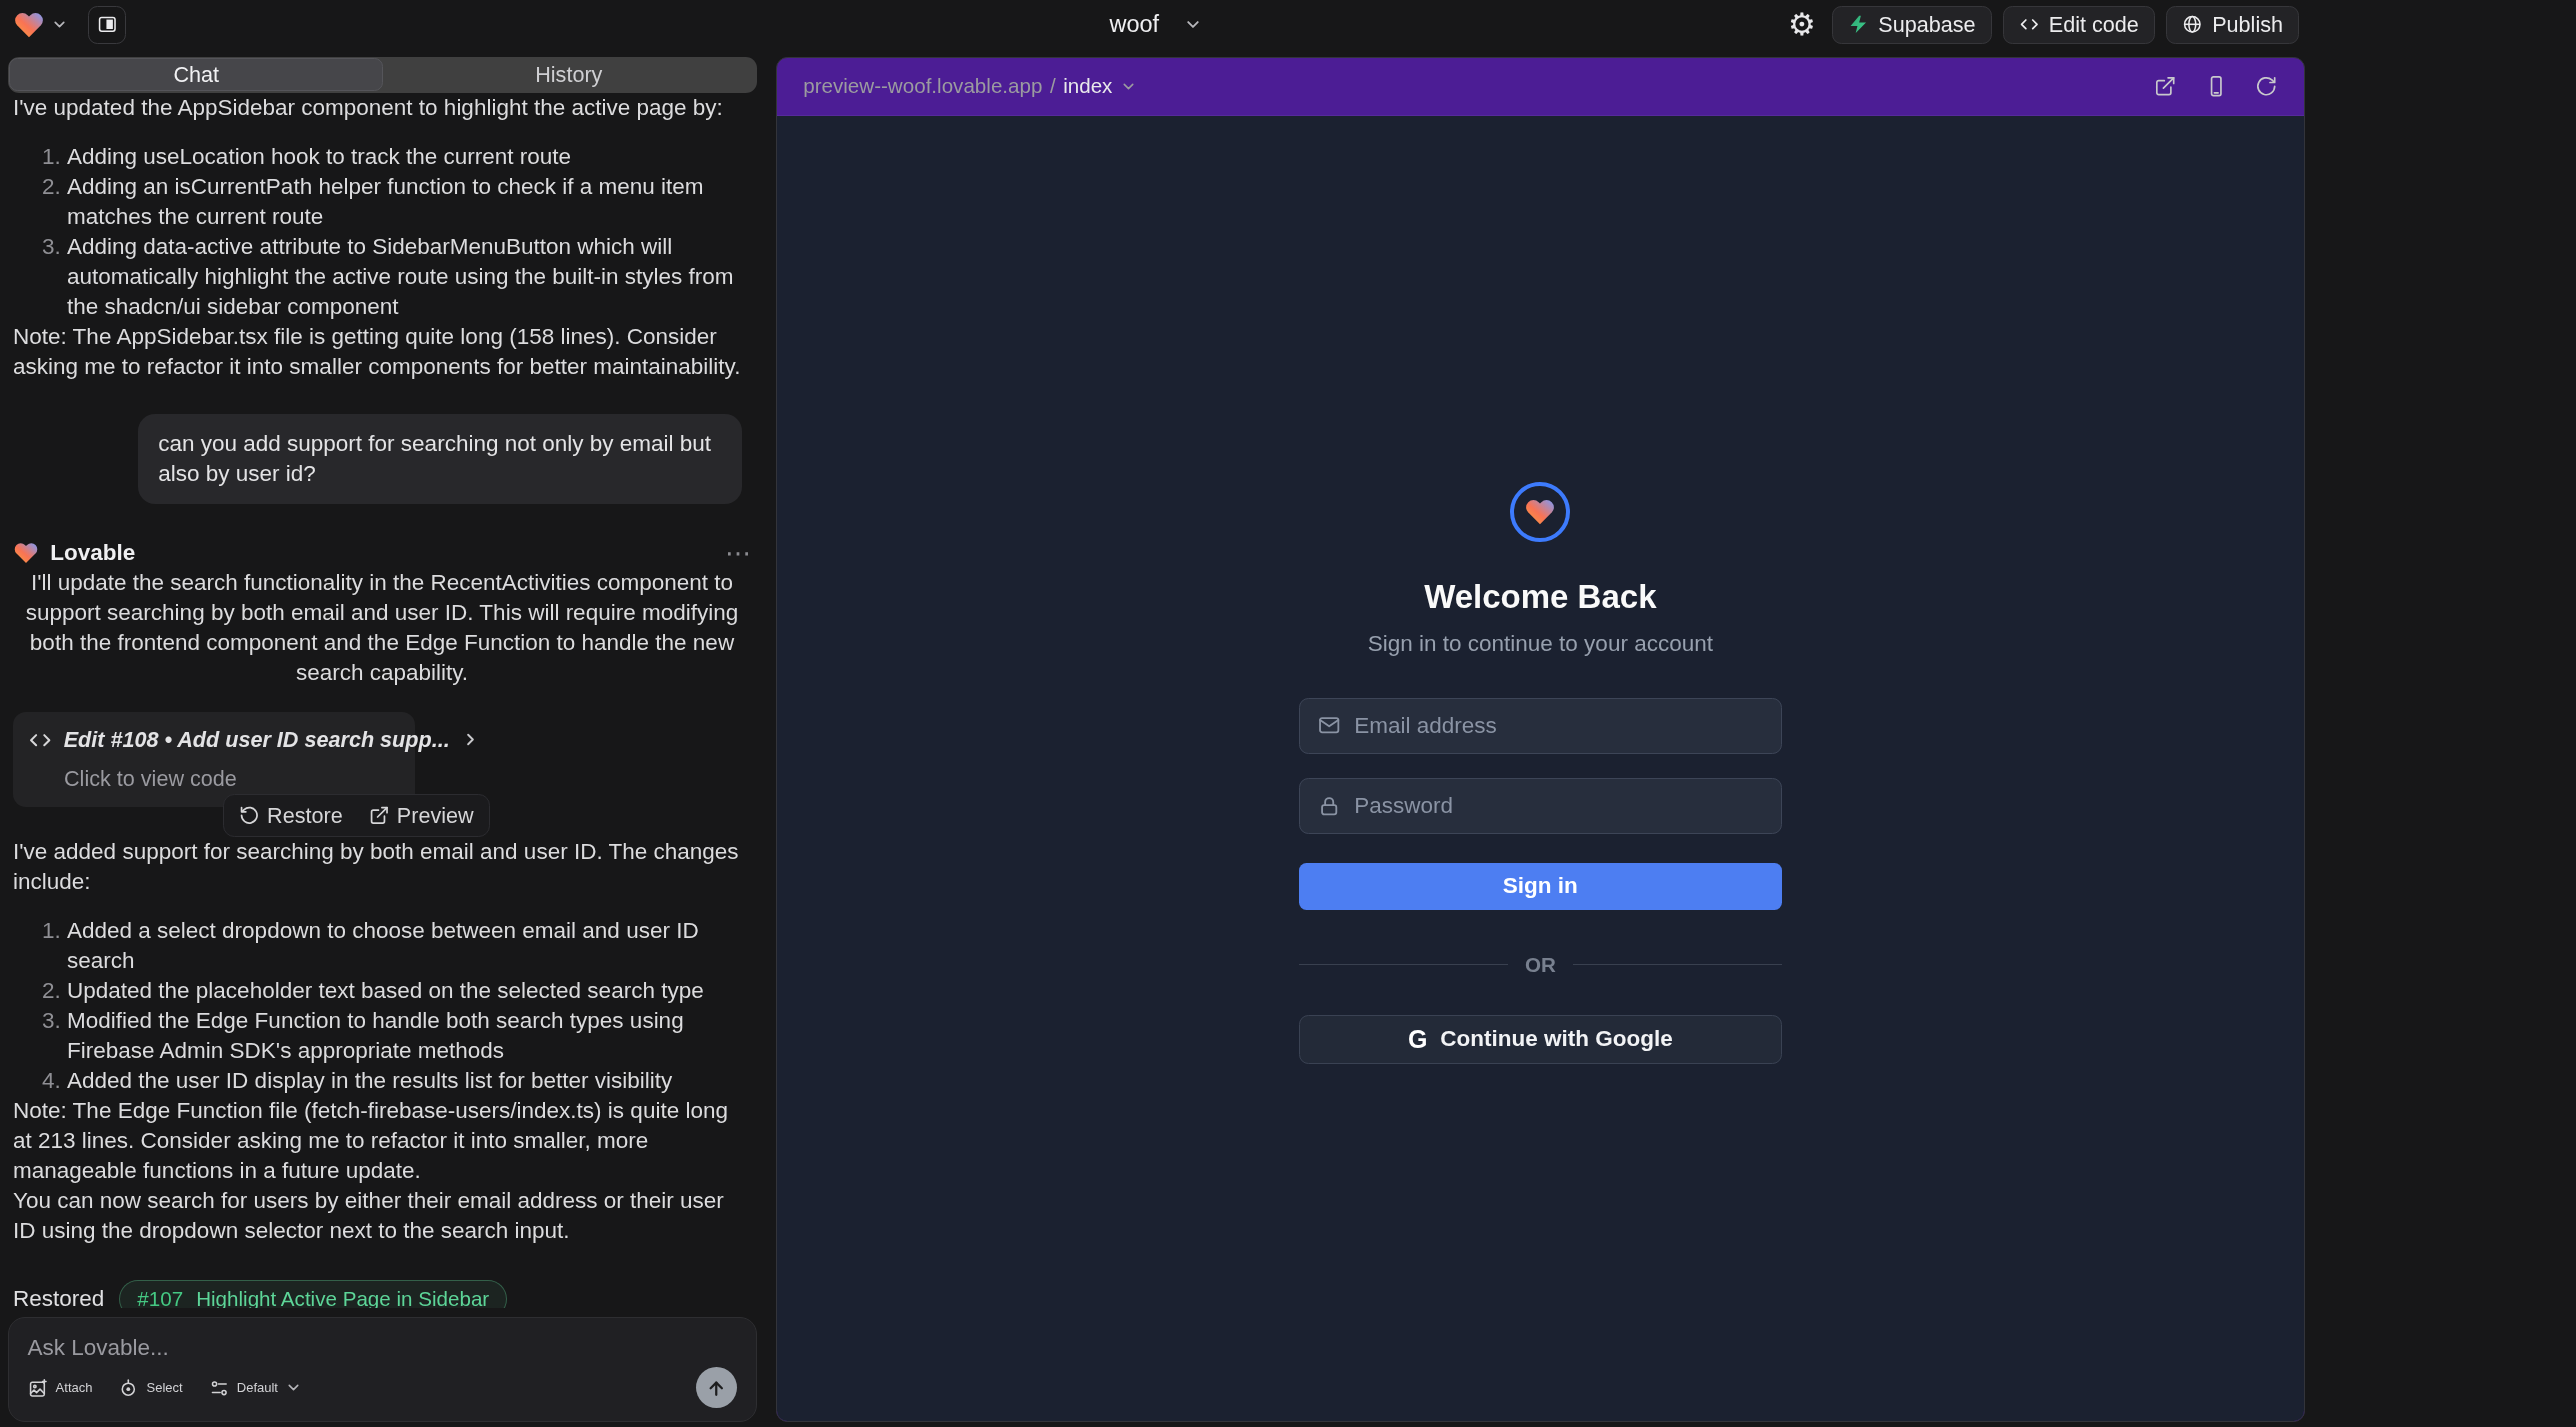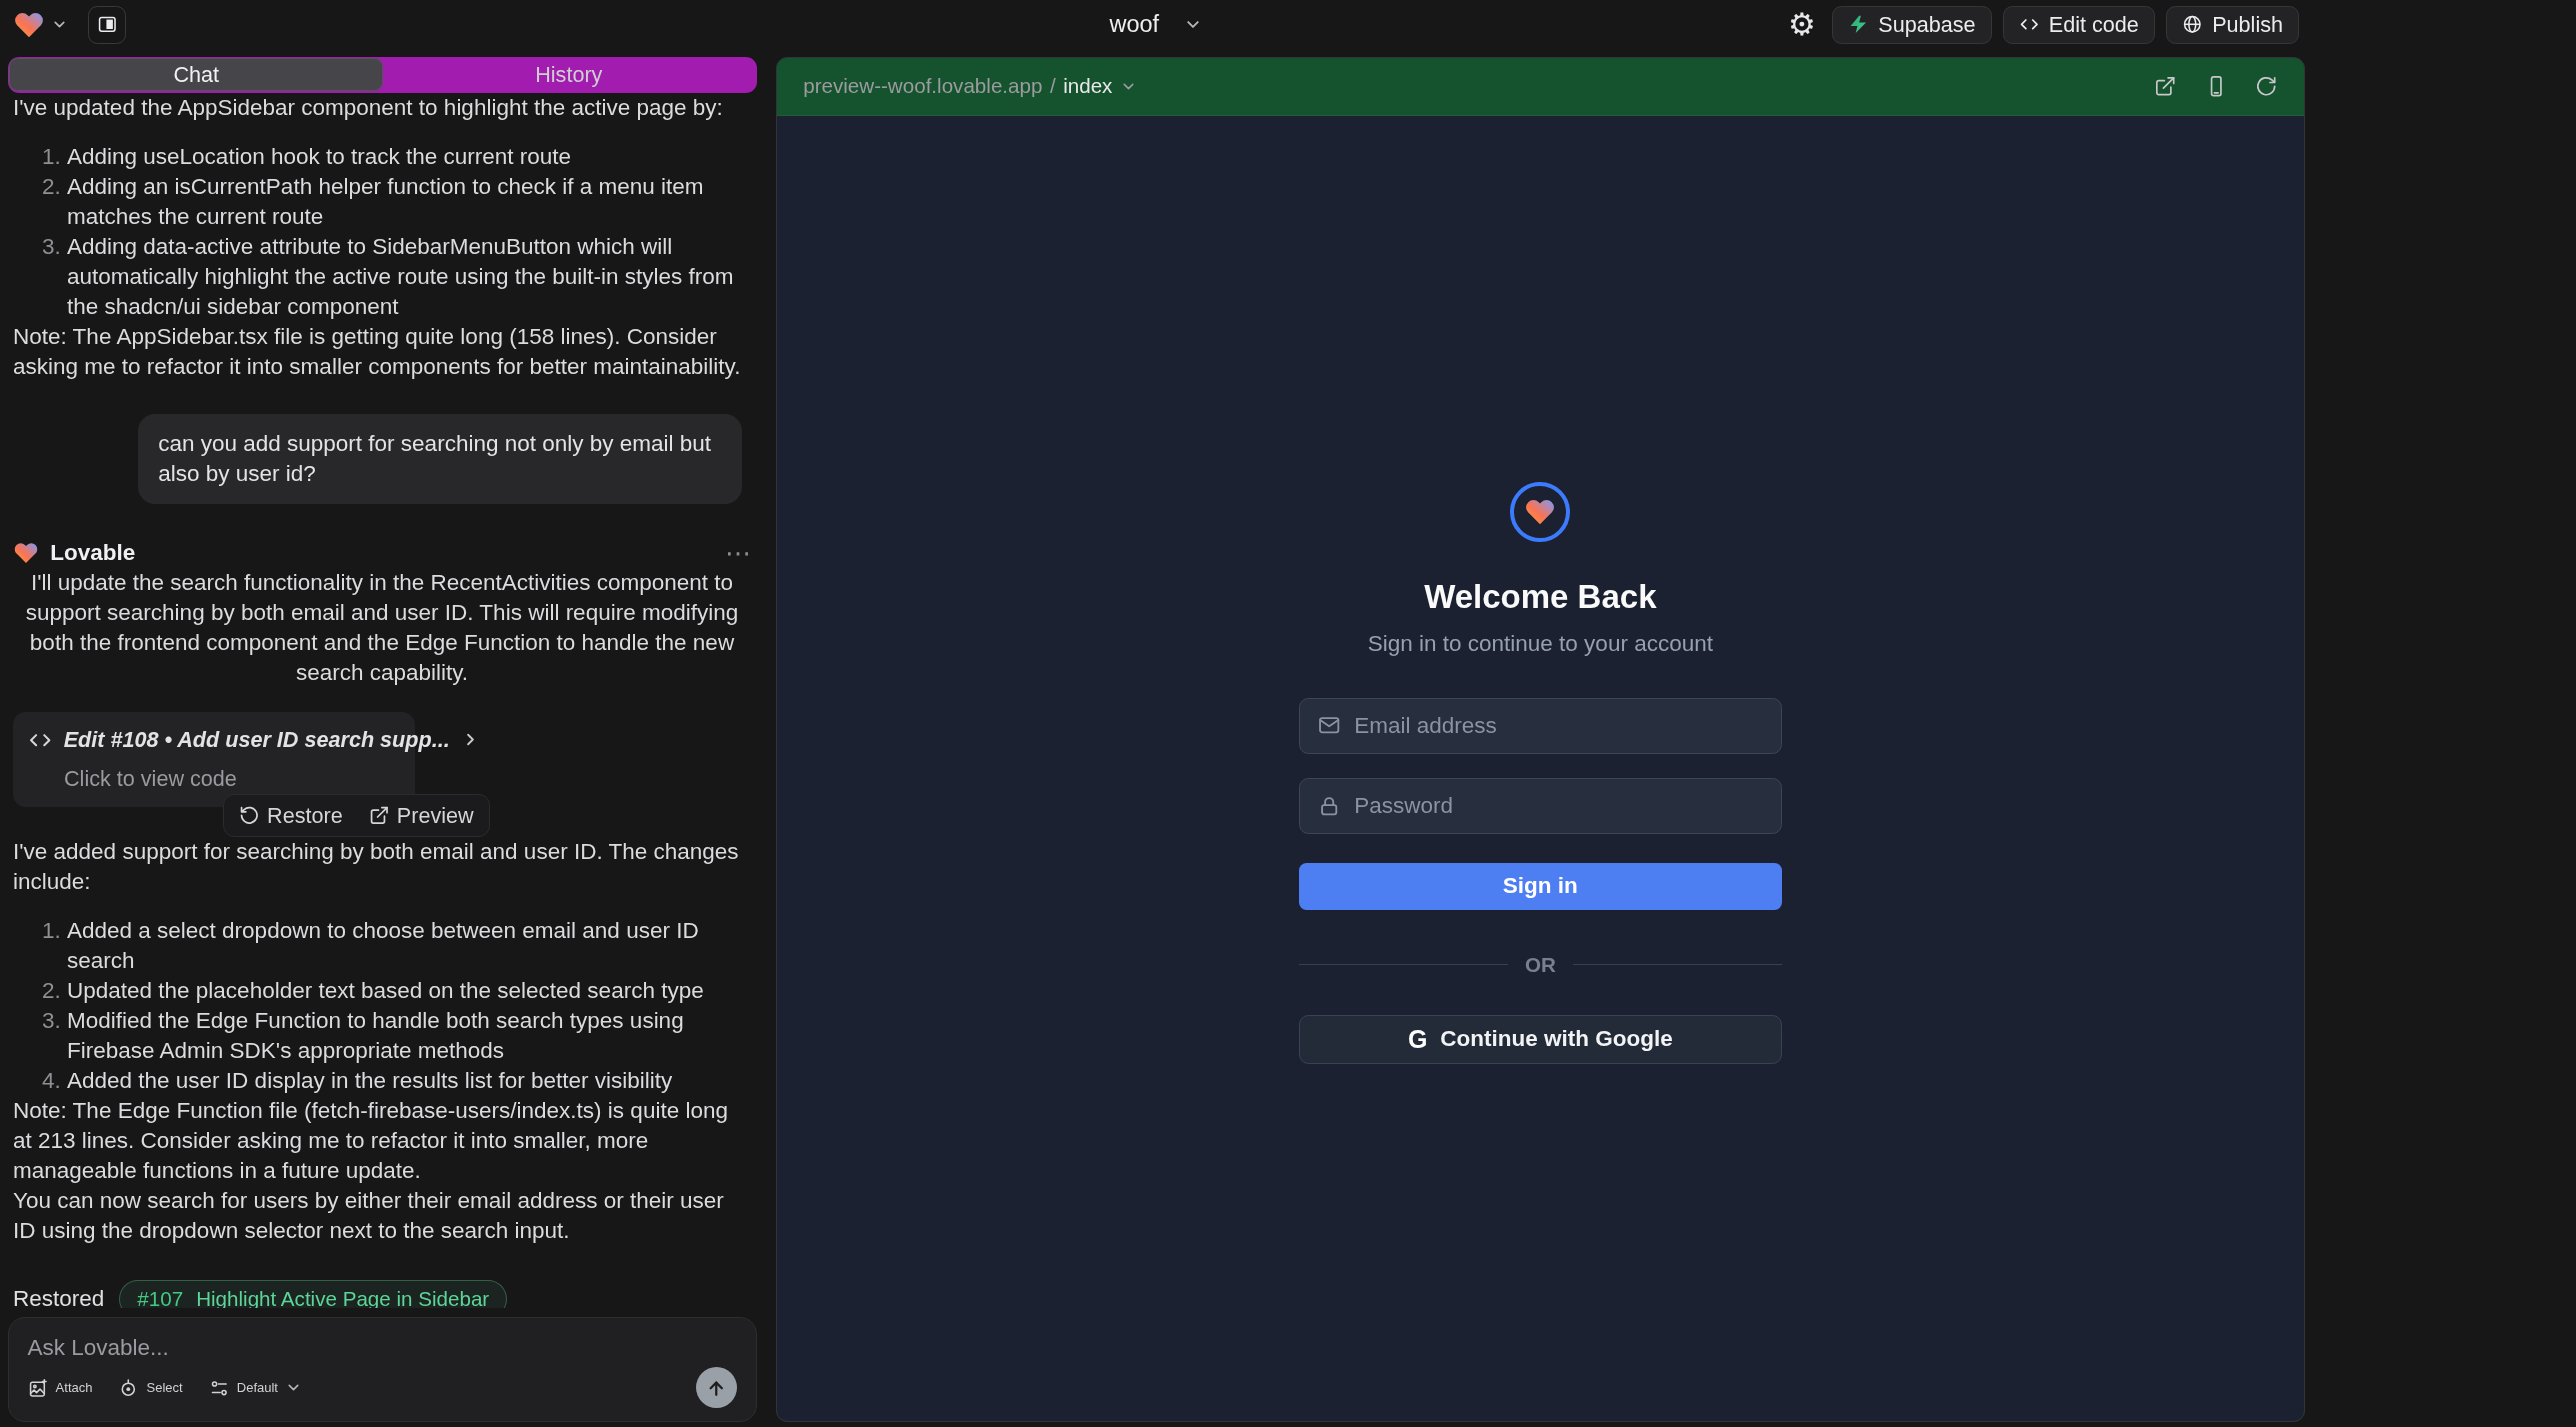--- a/index.html
+++ b/index.html
@@ -20,21 +20,21 @@
   .topbar-center { position: absolute; left: 50%; top: 0; transform: translateX(-50%); height: 49px; display: flex; align-items: center; gap: 24.4px; }
   .project-name { font-size: 23.5px; font-weight: 500; color: #f0f0f2; }
   .topbar-right { margin-left: auto; display: flex; align-items: center; gap: 11.3px; }
   .tb-btn { height: 38px; display: inline-flex; align-items: center; gap: 9.4px; background: #232326; border: 0.9px solid #36363a; border-radius: 9.4px; padding: 0 15px; font-size: 21.6px; color: #ececee; cursor: pointer; }
   .gear-btn { width: 38px; height: 38px; display: flex; align-items: center; justify-content: center; font-size: 31px; color: #e8e8ea; cursor: pointer; background: transparent; border: none; }
 
   
   .main { flex: 1; display: flex; min-height: 0; }
   .chat-col { width: 764px; flex: 0 0 764px; display: flex; flex-direction: column; min-height: 0; }
 
-  .tabbar { margin: 7.5px 7.5px 0 7.5px; height: 36px; background: #a21caf; border-radius: 11.3px; display: flex; padding: 1.9px; }
+  .tabbar { margin: 7.5px 7.5px 0 7.5px; height: 36px; background: #404040; border-radius: 11.3px; display: flex; padding: 1.9px; }
   .tab { flex: 1; display: flex; align-items: center; justify-content: center; font-size: 21.6px; color: #cfcfd2; border-radius: 8.4px; cursor: pointer; }
   .tab.active { background: #46464a; color: #f1f1f3; border: 0.9px solid #55555a; }
 
   .messages { flex: 1; min-height: 0; overflow: hidden; padding: 0 13px; display: flex; flex-direction: column; font-size: 22.5px; line-height: 30px; color: #dcdcde; }
   .messages p { margin: 0; }
   .mt-p1 { margin-top: 11.3px; }
   .msg-list { margin: 19px 0 0 0; padding-left: 54px; }
   .msg-list li { line-height: 30px; color: #dcdcde; }
   .msg-list li::marker { color: #8f8f94; }
   .note { margin-top: 22.5px; }
@@ -61,21 +61,21 @@
   .version-num { font-size: 20.6px; color: #45c883; }
   .version-title { font-size: 20.6px; color: #5dd598; }
 
   .composer { flex: 0 0 auto; margin: 9.4px 7.5px 5.6px 7.5px; background: #202023; border: 0.9px solid #2e2e31; border-radius: 17px; padding: 17px 19px 13px 19px; display: flex; flex-direction: column; height: 105px; }
   .composer-input { font-size: 22.5px; color: #9a9aa0; flex: 1; cursor: text; }
   .composer-row { display: flex; align-items: center; gap: 26px; }
   .composer-btn { display: inline-flex; align-items: center; gap: 7.5px; font-size: 13px; color: #d2d2d5; cursor: pointer; background: none; border: none; }
   .send-btn { margin-left: auto; width: 41px; height: 41px; border-radius: 50%; background: #9aa0a8; display: flex; align-items: center; justify-content: center; border: none; cursor: pointer; color: #1e1e1f; }
 
   
-  .preview-frame { flex: 1; margin: 7.5px 7.5px 5.6px 12.2px; border: 0.9px solid #33343a; border-radius: 11.3px; overflow: hidden; display: flex; flex-direction: column; background: #14532d; }
+  .preview-frame { flex: 1; margin: 7.5px 7.5px 5.6px 12.2px; border: 0.9px solid #33343a; border-radius: 11.3px; overflow: hidden; display: flex; flex-direction: column; background: #4c1d95; }
   .preview-bar { height: 58px; flex: 0 0 58px; display: flex; align-items: center; padding: 0 26px; border-bottom: 0.9px solid rgba(255,255,255,0.06); }
   .preview-url { display: flex; align-items: center; gap: 7.5px; font-size: 20.6px; cursor: pointer; }
   .url-domain { color: #9b9ba0; }
   .url-sep { color: #9b9ba0; }
   .url-page { color: #e9e9eb; }
   .preview-bar-icons { margin-left: auto; display: flex; align-items: center; gap: 28px; color: #c8c8cc; }
   .preview-bar-icons .icon { cursor: pointer; }
 
   .preview-content { flex: 1; background: #1b2130; display: flex; justify-content: center; min-height: 0; }
   .auth-card { width: 483px; display: flex; flex-direction: column; align-items: center; padding-top: 366px; }

